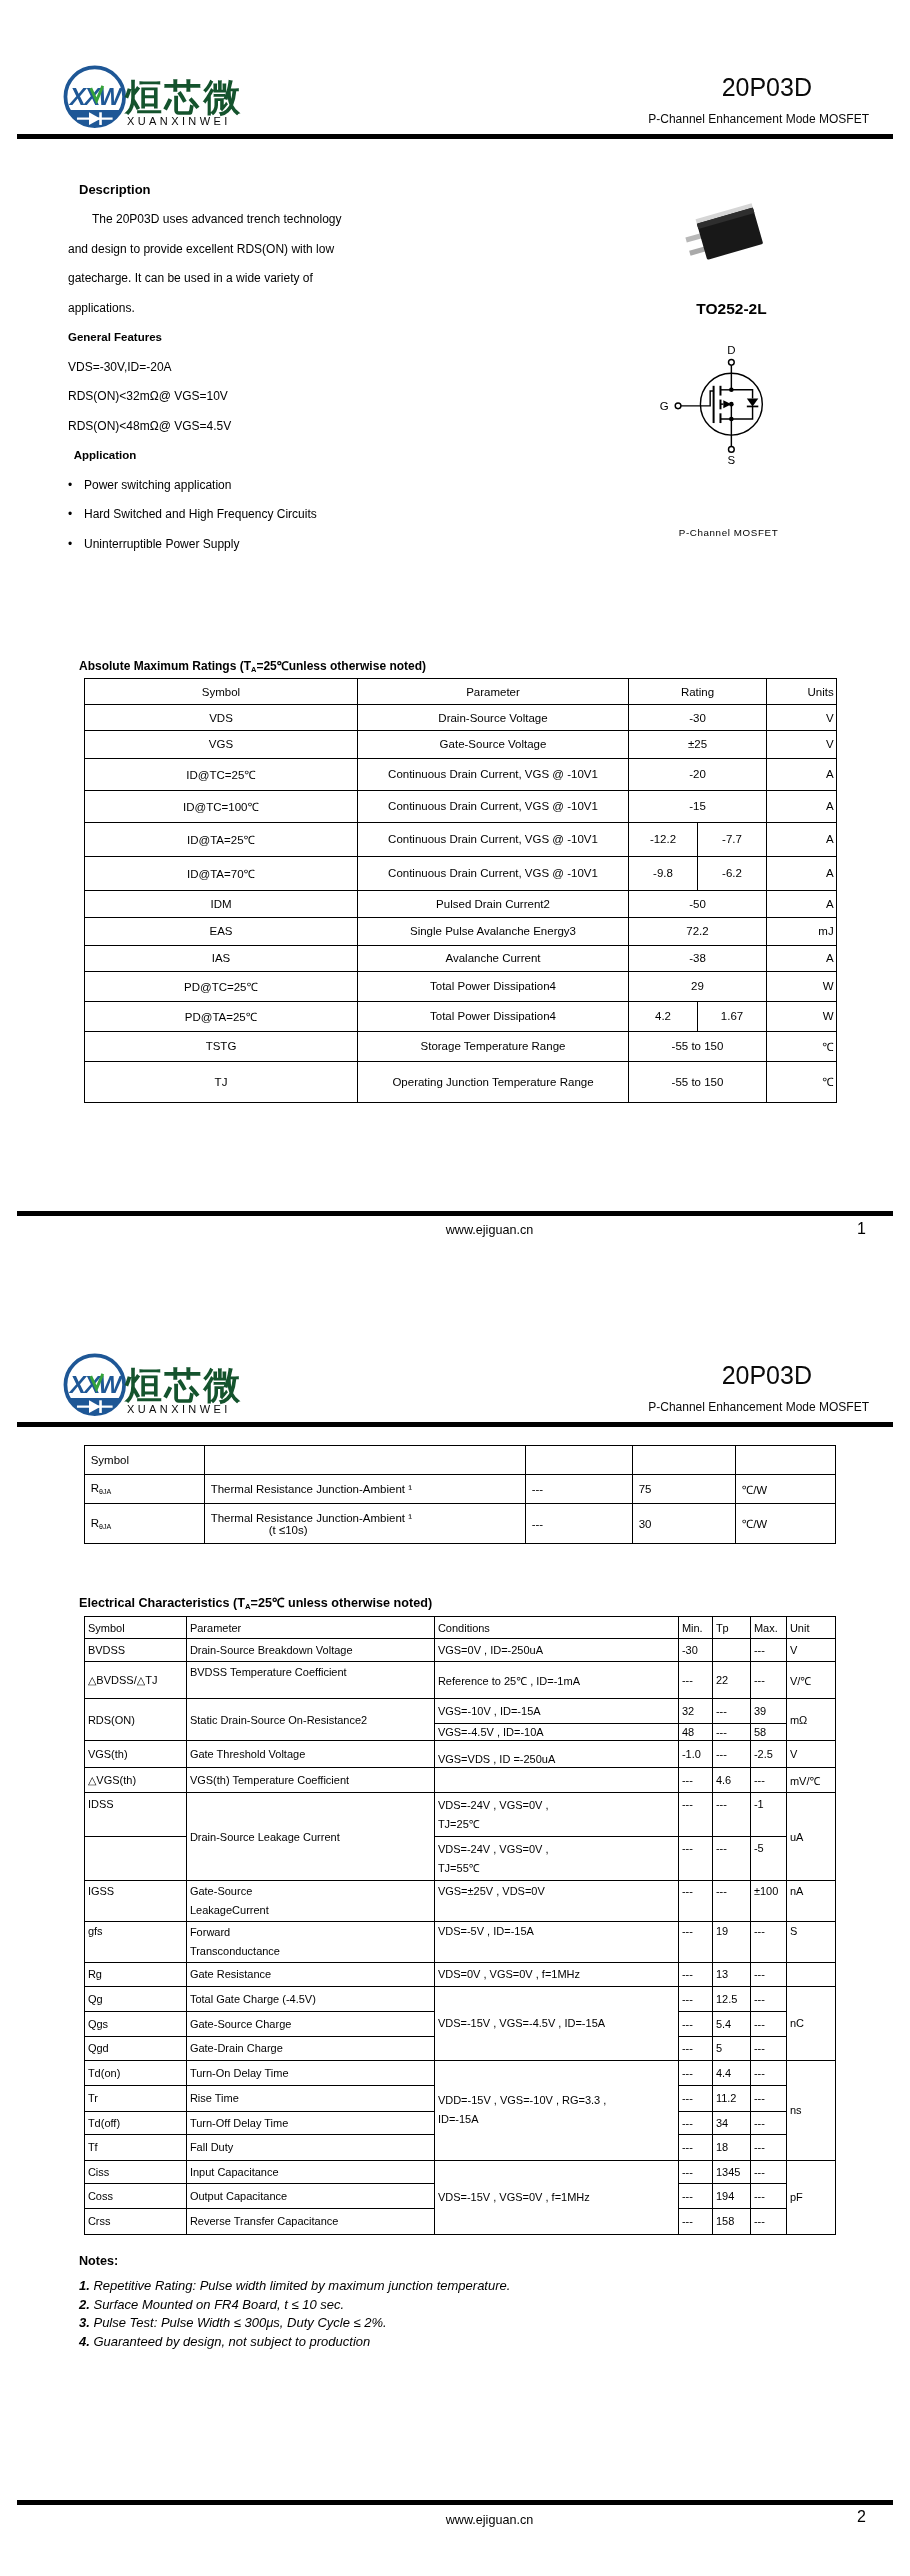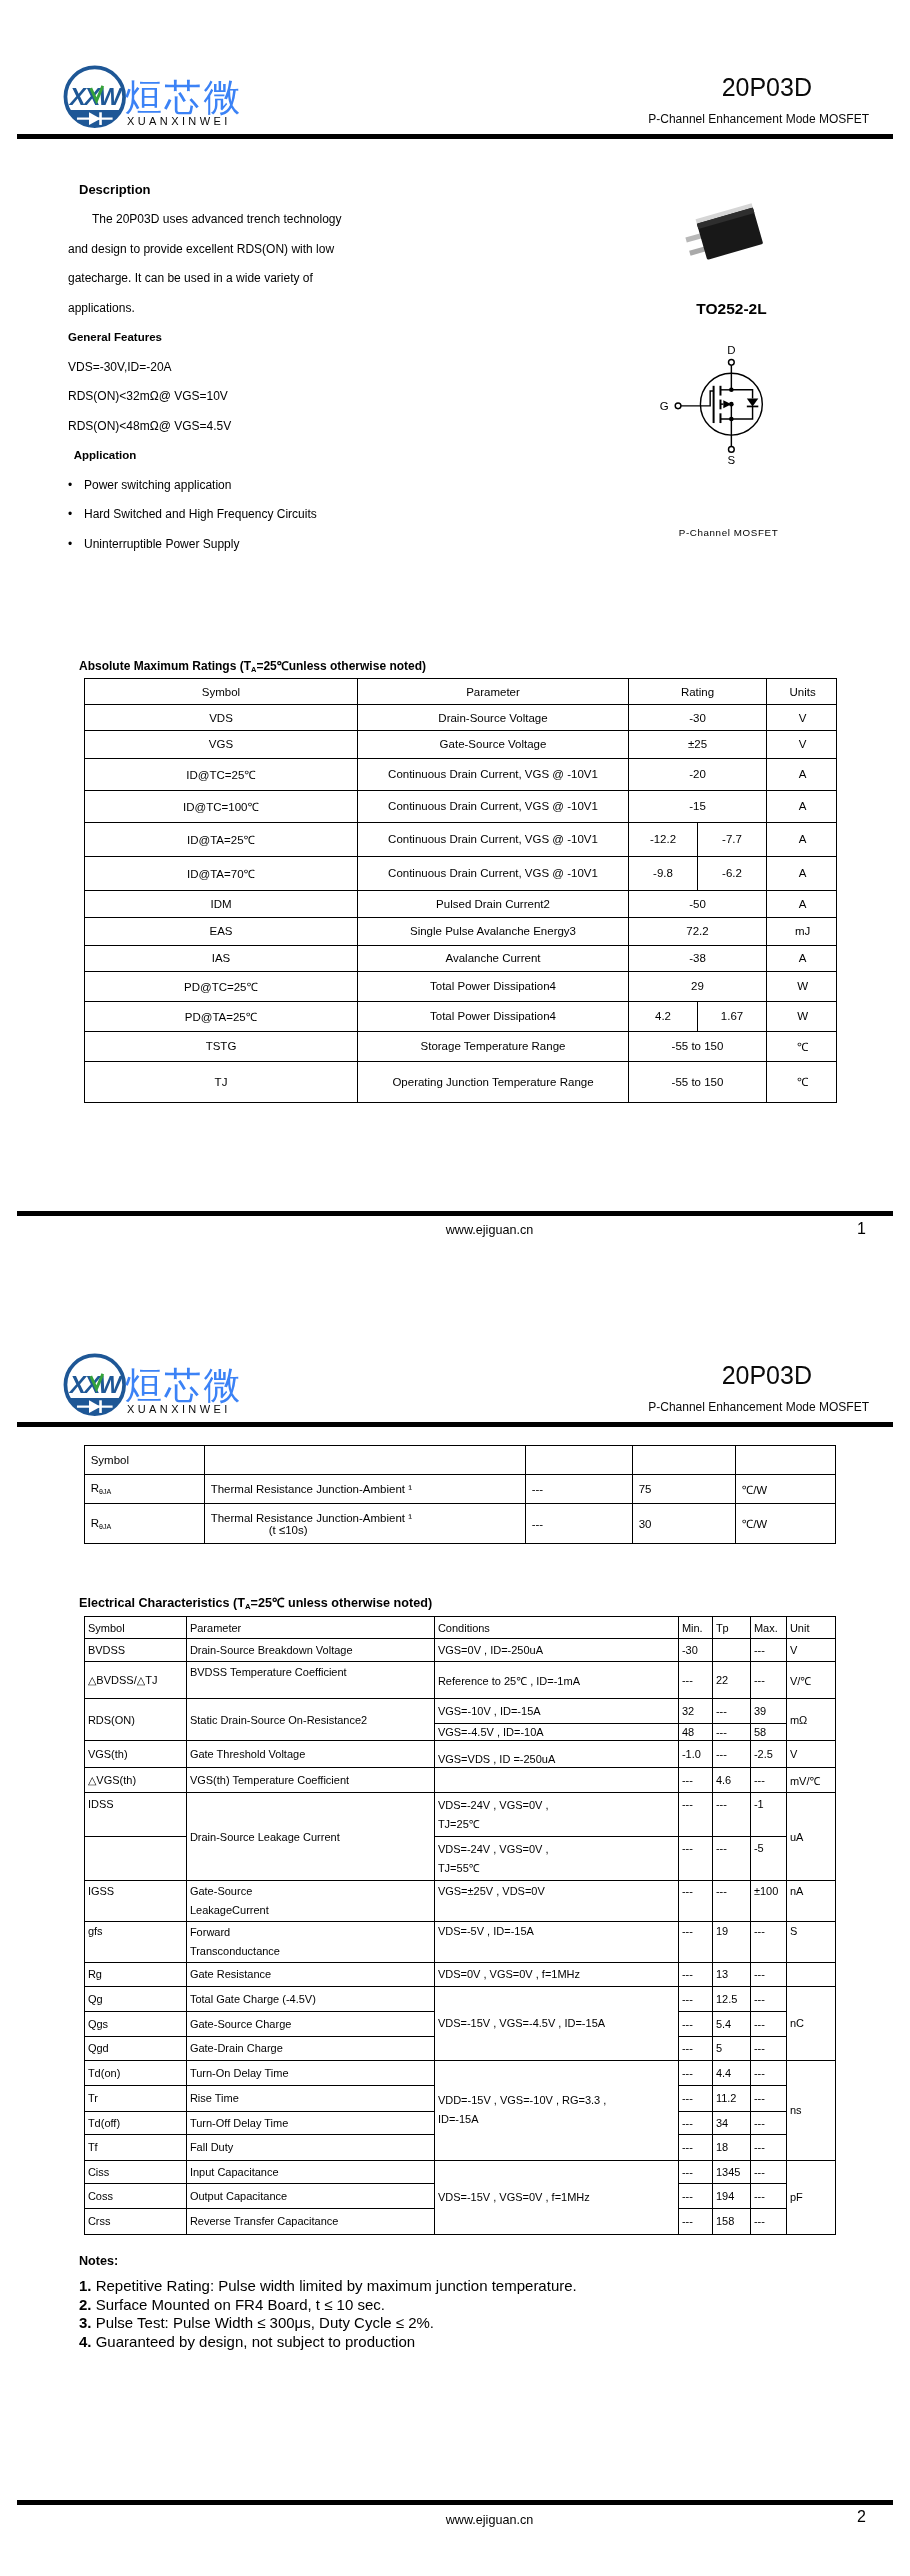--- a/index.html
+++ b/index.html
@@ -1,21 +1,21 @@
 <!DOCTYPE html>
 <html style="font-size:9.2px"><head>
 <meta charset="utf-8">
 <style>
   html,body{margin:0;padding:0;background:#fff;}
   .doc{position:relative;width:910px;height:2576px;background:#ffffff;
        font-family:"Liberation Sans",sans-serif;color:#000;overflow:hidden;}
   .abs{position:absolute;}
 
   
-  .brand-cn{font-size:37px;font-weight:normal;letter-spacing:2.3px;color:#3b82f6;}
+  .brand-cn{font-size:37px;font-weight:bold;letter-spacing:2.3px;color:#14532d;}
   .brand-en{font-size:11px;letter-spacing:3.4px;color:#0a0a0a;}
   .part-no{font-size:25px;color:#0a0a0a;text-align:right;}
   .subtitle{font-size:12px;color:#0a0a0a;text-align:right;}
   .rule{background:#000;height:5.2px;}
 
   
   .sec-h{font-size:13px;font-weight:bold;}
   .body-col{font-size:12px;line-height:29.5px;width:367px;}
   .body-col .indent{text-indent:24px;}
   .body-col .bold{font-weight:bold;}
@@ -23,35 +23,35 @@
 
   
   .pkg-name{font-size:15.5px;font-weight:bold;text-align:center;width:143px;}
   .sym-cap{font-size:9.8px;text-align:center;width:149px;letter-spacing:0.6px;}
 
   
   table{border-collapse:collapse;table-layout:fixed;background:#fff;}
   td,th{border:1.7px solid #000;overflow:hidden;}
   .amr{width:752px;font-size:11.5px;}
   .amr td,.amr th{text-align:center;vertical-align:middle;font-weight:normal;padding:0 2.3px;}
-  .amr .ul{text-align:center;padding-left:4.6px;}
+  .amr .ul{text-align:right;padding-left:4.6px;}
   .tbl-title{font-size:12px;font-weight:bold;}
   .subs{font-size:0.62em;vertical-align:-0.22em;}
 
   .thm{width:752px;font-size:11.5px;}
   .thm td,.thm th{text-align:left;vertical-align:middle;padding:1.1px 5.7px;font-weight:normal;}
   .ind2{margin-left:58px;}
 
   .ec{width:752px;font-size:11px;}
   .ec td,.ec th{text-align:left;vertical-align:middle;padding:0.6px 2.9px;font-weight:normal;}
   .preline{white-space:pre-line;line-height:1.75;}
 
   
   .notes-h{font-size:12.6px;font-weight:bold;}
-  .notes{font-size:15px;line-height:18.6px;}
+  .notes{font-size:13px;line-height:18.6px;font-style:italic;}
   .nnum{font-weight:bold;}
 
   
   .site{font-size:12.6px;text-align:center;width:287px;}
   .pgnum{font-size:16px;}
 </style>
 </head>
 <body>
 
 <div class="doc">

